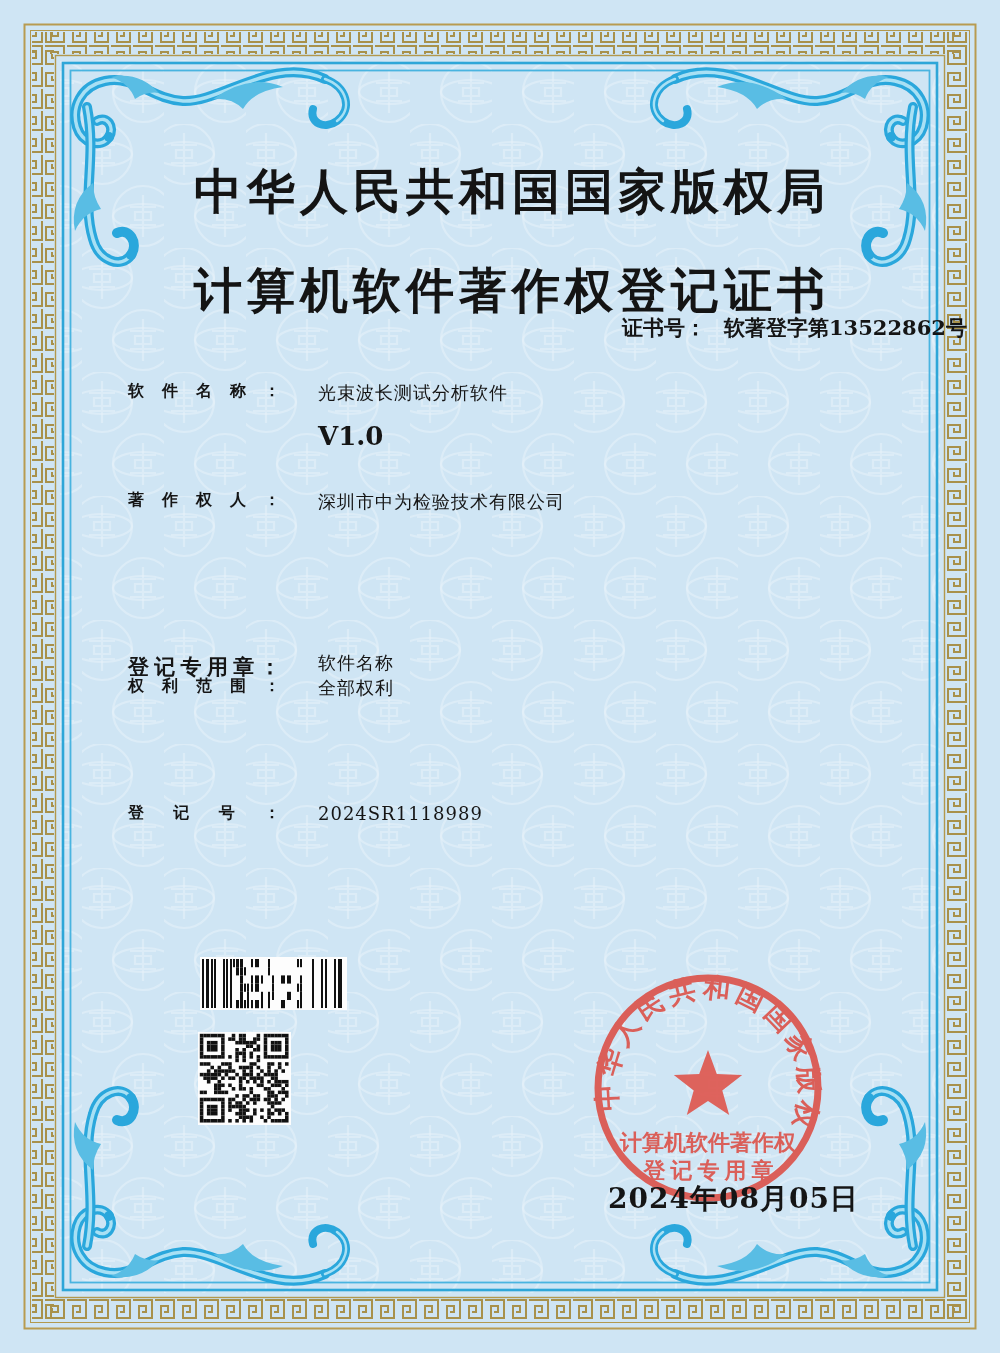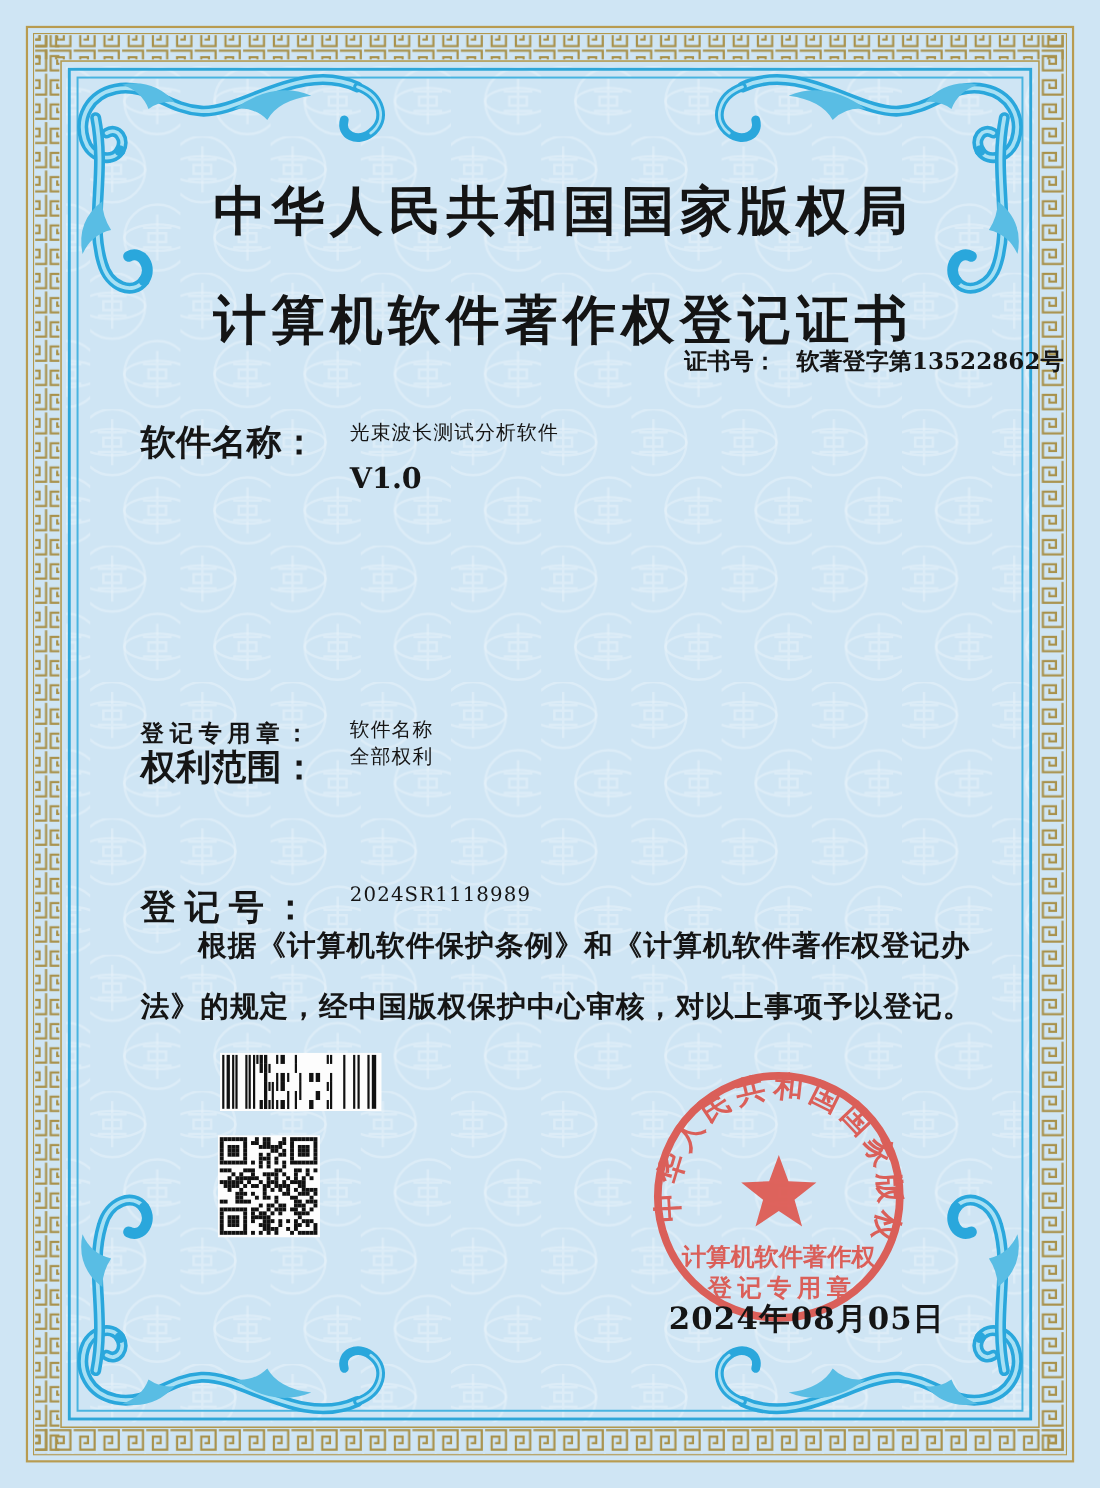--- a/index.html
+++ b/index.html
@@ -13,21 +13,21 @@
     position:absolute;left:0;right:0;text-align:center;
     font-family:"Liberation Serif","DejaVu Serif",serif;
     font-weight:700;font-size:48px;letter-spacing:5px;color:#141414;white-space:nowrap;
   }
   .title.l1{top:160px;}
   .title.l2{top:227px;margin-top:32px;}
   .certno{position:absolute;top:314px;left:622px;font-size:21px;font-weight:700;white-space:nowrap;}
   .certno .lbl{margin-right:18px;}
   .num{font-family:"DejaVu Serif","Liberation Serif",serif;}
   .frow{position:absolute;left:128px;display:flex;align-items:flex-start;white-space:nowrap;}
-  .flabel{width:152px;font-size:32px;font-weight:700;text-align:justify;text-align-last:justify;}
+  .flabel{width:152px;font-size:16px;font-weight:700;text-align:justify;text-align-last:justify;}
   .flabel.tight{font-size:21px;letter-spacing:-0.5px;padding-top:2px;}
   .fvalue{margin-left:38px;font-size:18px;font-weight:400;letter-spacing:1px;}
   .r1{top:381px;} .r2{top:490px;} .r3{top:651px;} .r4{top:676px;} .r5{top:803px;}
   .v2{position:absolute;left:318px;top:421px;font-size:26px;font-weight:700;}
   .para{
     position:absolute;left:128px;top:831px;width:772px;
     font-size:26px;font-weight:600;line-height:56px;text-indent:52px;letter-spacing:1px;
   }
   .codebox{position:absolute;display:block;}
   #barcode{left:200px;top:957px;}
@@ -111,37 +111,40 @@
   <div class="certno">
     <span class="lbl">证书号：</span><span class="num">软著登字第13522862号</span>
   </div>
 
   <div class="frow r1">
     <span class="flabel">软件名称：</span>
     <span class="fvalue">光束波长测试分析软件</span>
   </div>
   <div class="v2 num">V1.0</div>
 
+  <div class="frow r2">
+    <span class="flabel">著作权人：</span>
+    <span class="fvalue">深圳市中为检验技术有限公司</span>
+  </div>
 
   <div class="frow r3">
     <span class="flabel tight">登记专用章：</span>
     <span class="fvalue">软件名称</span>
   </div>
 
   <div class="frow r4">
     <span class="flabel">权利范围：</span>
     <span class="fvalue">全部权利</span>
   </div>
 
   <div class="frow r5">
     <span class="flabel">登记号：</span>
     <span class="fvalue num">2024SR1118989</span>
   </div>
 
-  <div class="para">根据《计算机软件保护条例》和《计算机软件著作权登记办法》的规定，经中国版权保护中心审核，对以上事项予以登记。</div>
 
   <svg id="barcode" class="codebox" width="147" height="53">
       <rect width="147" height="53" fill="#fdfdfd"></rect>
       <rect x="2" y="2" width="2" height="49" fill="#111"></rect>
       <rect x="6" y="2" width="3" height="49" fill="#111"></rect>
       <rect x="11" y="2" width="2" height="49" fill="#111"></rect>
       <rect x="14" y="2" width="2" height="49" fill="#111"></rect>
       <rect x="23" y="2" width="2" height="49" fill="#111"></rect>
       <rect x="26" y="2" width="2" height="49" fill="#111"></rect>
       <rect x="30" y="2" width="2" height="49" fill="#111"></rect>

